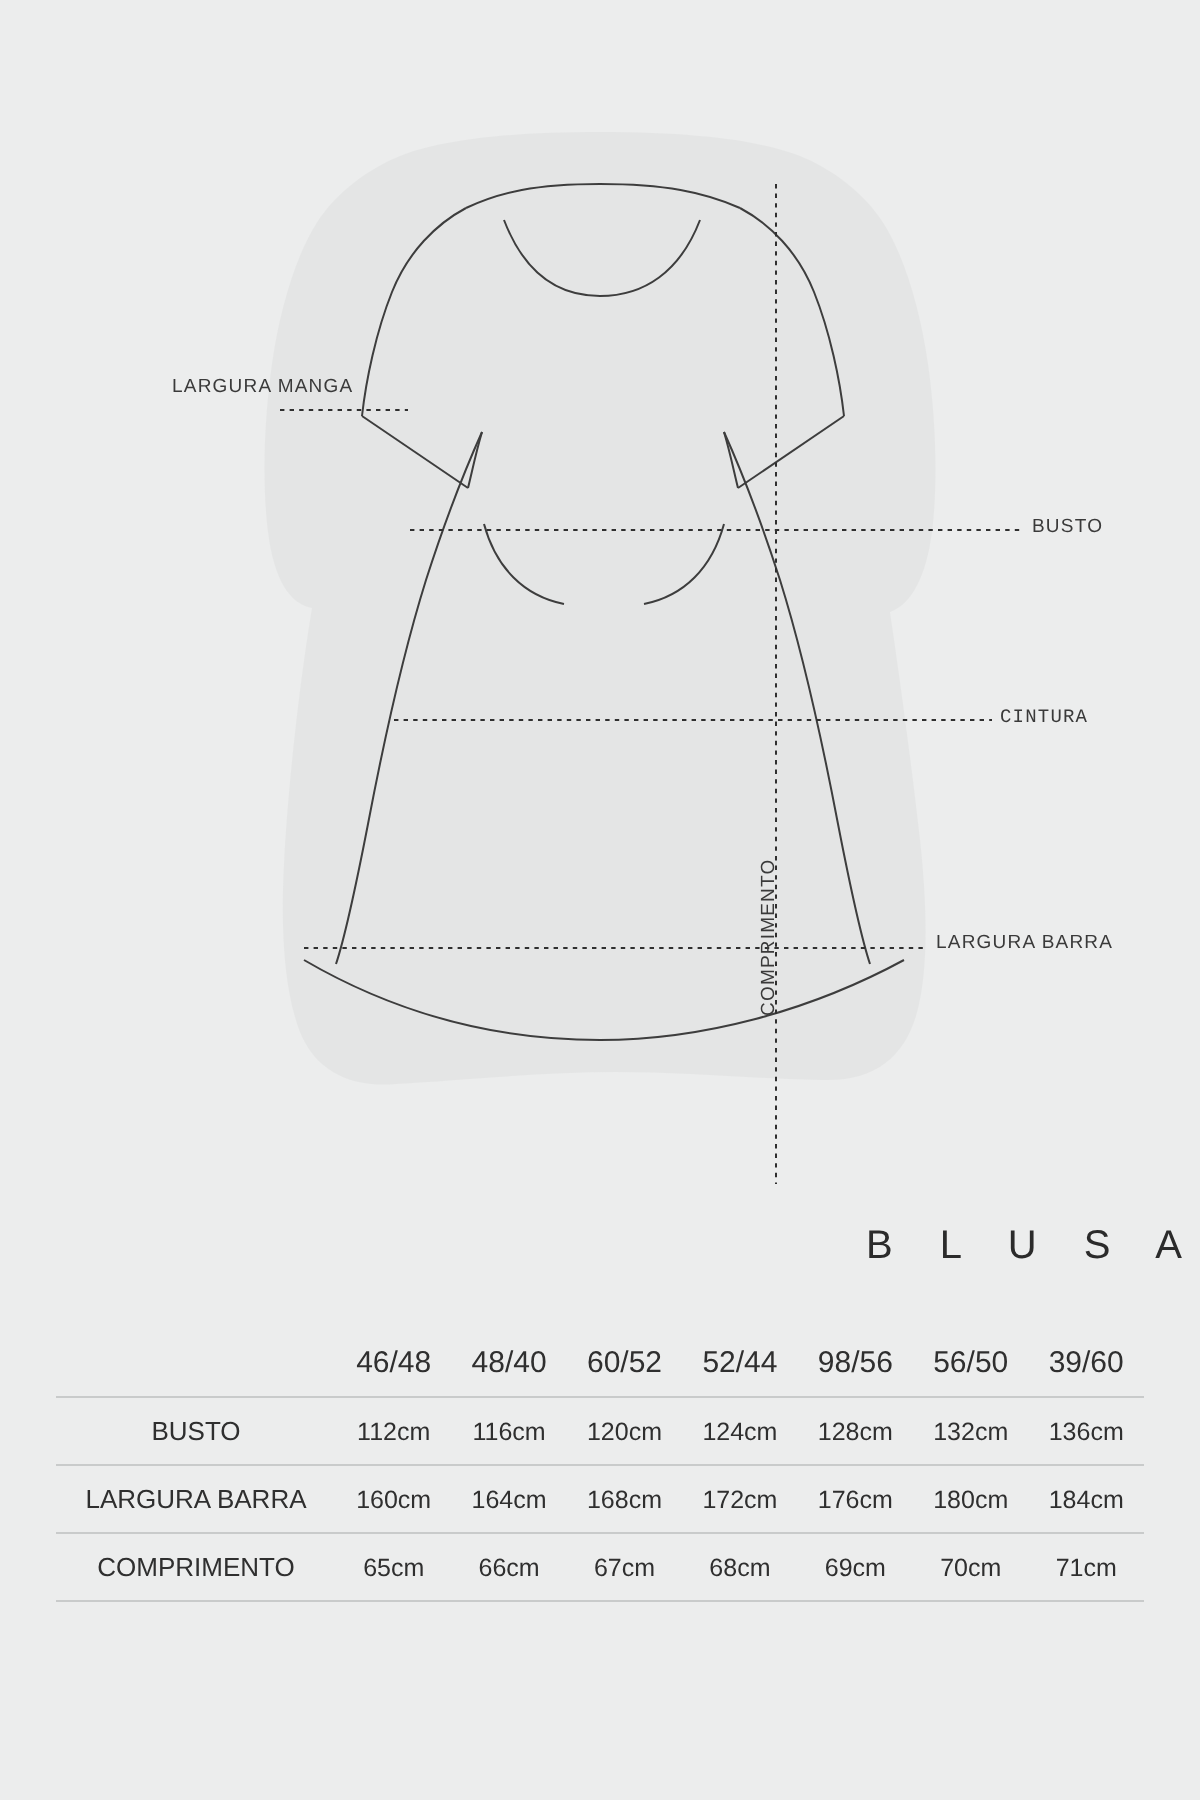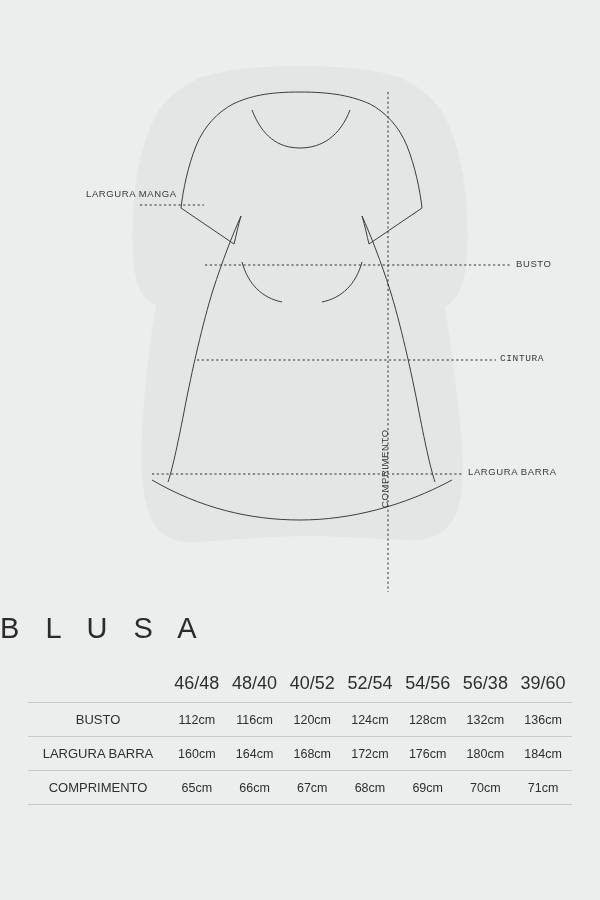--- a/index.html
+++ b/index.html
@@ -50,22 +50,22 @@
     transform: rotate(180deg);
     transform-origin: left top;
   }
 
   
   .title {
     position: absolute;
     left: 0;
     top: 612px;
     width: 600px;
-    text-align: left;
-    font-size: 29px;
+    text-align: right;
+    font-size: 20px;
     letter-spacing: 9px;
     color: #2b2b2b;
     font-weight: 400;
   }
 
   
   .table-wrap {
     position: absolute;
     left: 28px;
     top: 664px;
@@ -80,21 +80,21 @@
   table.sizes th,
   table.sizes td {
     padding: 9px 0 9px 0;
     font-weight: normal;
     text-align: center;
     white-space: nowrap;
   }
   table.sizes thead th {
     border-bottom: 1px solid #c9cbcb;
     padding-bottom: 8px;
-    font-size: 18px;
+    font-size: 15px;
   }
   table.sizes thead th.rowhead {
     border-bottom: 1px solid #c9cbcb;
   }
   table.sizes tbody td {
     border-bottom: 1px solid #c9cbcb;
   }
   table.sizes tbody tr:last-child td {
     border-bottom: 1px solid #c9cbcb;
   }
@@ -199,24 +199,24 @@
 
   <div class="title">B L U S A</div>
 
   <div class="table-wrap">
     <table class="sizes">
       <thead>
         <tr>
           <th class="rowhead"></th>
           <th>46/48</th>
           <th>48/40</th>
-          <th>40/52</th>
-          <th>52/54</th>
-          <th>54/56</th>
-          <th>56/38</th>
+          <th>60/52</th>
+          <th>52/44</th>
+          <th>98/56</th>
+          <th>56/50</th>
           <th>39/60</th>
         </tr>
       </thead>
       <tbody>
         <tr>
           <td class="rowhead">BUSTO</td>
           <td>112cm</td>
           <td>116cm</td>
           <td>120cm</td>
           <td>124cm</td>

